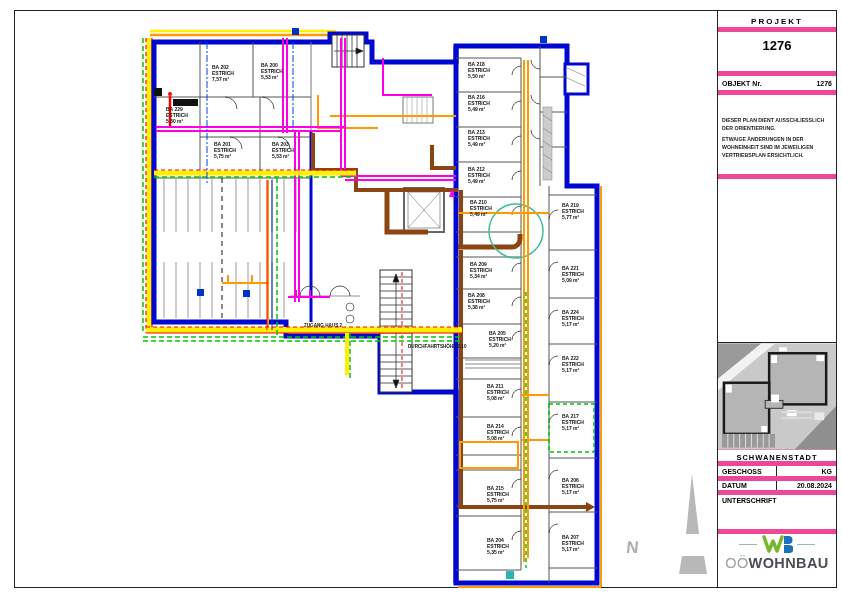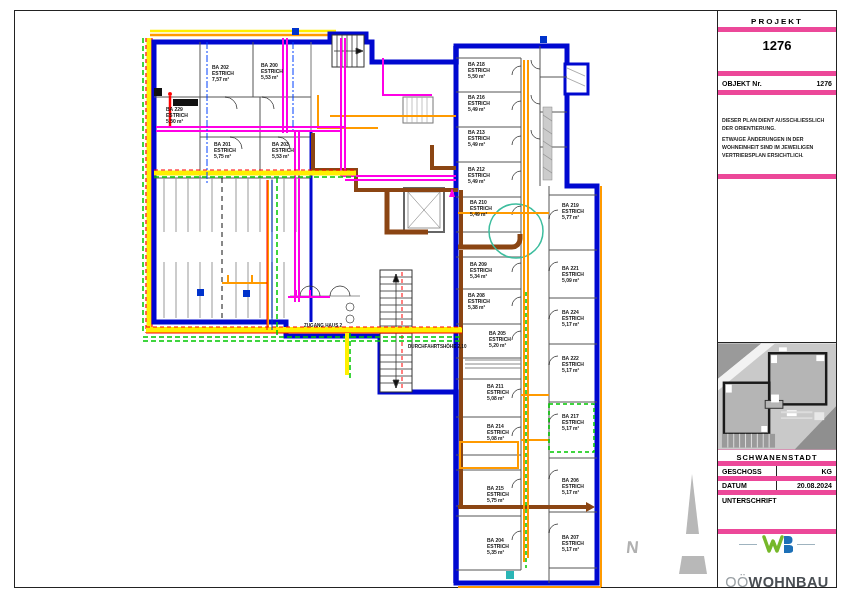--- a/index.html
+++ b/index.html
@@ -33,21 +33,21 @@
   .tb-map{top:331px;height:108px;border-top:1px solid #222;padding:0;}
   .tb-vplan{top:439px;height:16px;line-height:16px;text-align:center;font-size:7.5px;
             font-weight:700;letter-spacing:1px;}
   .tb-kv{display:flex;font-size:7px;font-weight:700;}
   .tb-geschoss{top:455px;height:15px;}
   .tb-datum{top:470px;height:14px;}
   .tb-kv .k{width:54px;padding:0 0 0 4px;border-right:1px solid #222;display:flex;align-items:center;}
   .tb-kv .v{flex:1;padding:0 4px 0 0;display:flex;align-items:center;justify-content:flex-end;}
   .tb-unterschrift{top:484px;height:39px;font-size:7px;font-weight:700;padding:2px 0 0 4px;}
   .tb-logo{top:523px;height:55px;border-bottom:none;display:flex;flex-direction:column;
-           align-items:center;justify-content:space-between;gap:2px;}
+           align-items:center;justify-content:flex-start;gap:2px;}
   .logo-mark-row{display:flex;align-items:center;gap:4px;}
   .lline{display:inline-block;width:18px;height:0;border-top:1px solid #9fb3bf;}
   .logo-text{font-size:14.5px;font-weight:700;letter-spacing:.4px;line-height:1;}
   .logo-text .loprefix{color:#9aa0a4;font-weight:400;}
   .logo-text .loname{color:#4a4f54;}
 </style>
 </head>
 <body>
 
 <div id="sheet">

